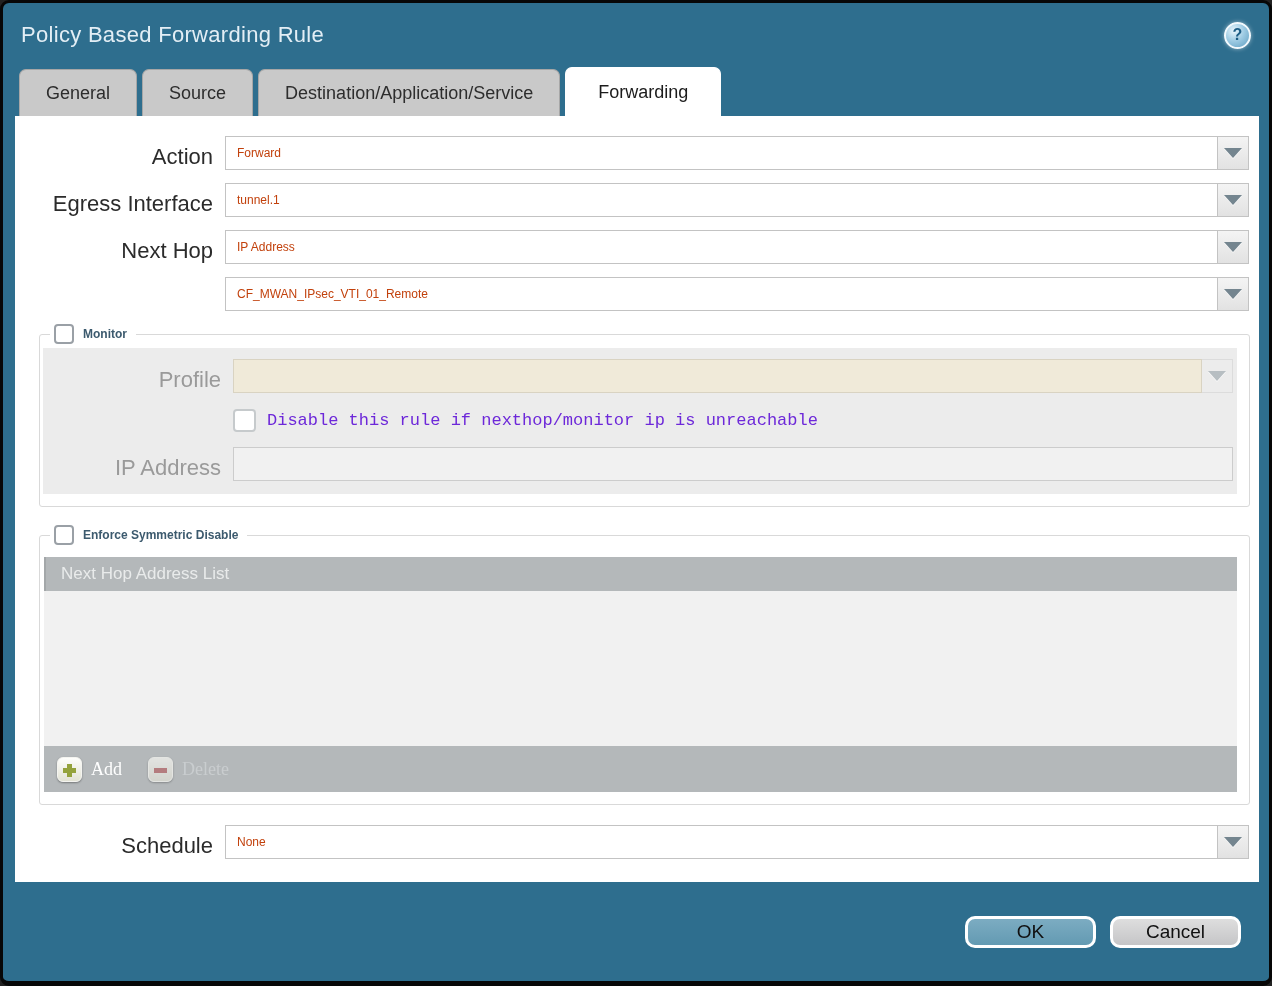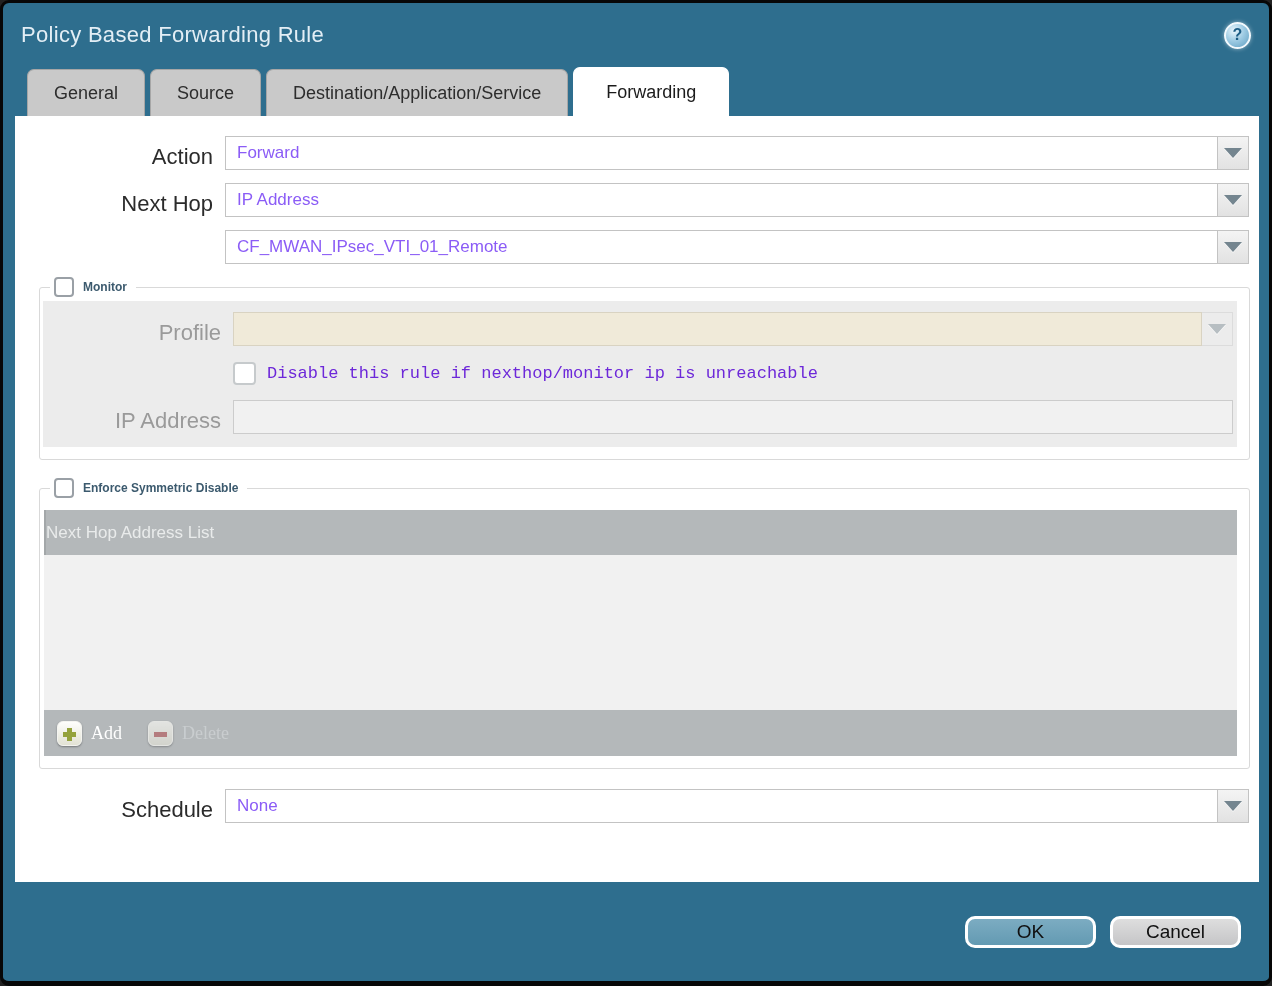--- a/index.html
+++ b/index.html
@@ -33,21 +33,21 @@
     box-shadow: 0 0 4px rgba(255,255,255,.5);
     color: #1c5d85; font-size: 16px; font-weight: bold;
     display: flex; align-items: center; justify-content: center;
     cursor: pointer;
   }
 
   
   .tabbar {
     flex: 0 0 49px; height: 49px;
     display: flex; align-items: flex-end;
-    padding-left: 24px;
+    padding-left: 16px;
   }
   .tab {
     background: #c9c9c9;
     border: 1px solid #a6a6a6; border-bottom: none;
     border-radius: 7px 7px 0 0;
     height: 47px;
     display: flex; align-items: center;
     padding: 0 26px;
     margin-right: 5px;
     font-size: 18px; color: #2d2d2d;
@@ -75,21 +75,21 @@
     text-align: right; padding-right: 12px;
     font-size: 22px; color: #2b2b2b;
     white-space: nowrap;
     margin-top: 8px;
   }
   .fwidget { flex: 1; display: flex; height: 34px; }
   .fvalue {
     flex: 1; background: #fff;
     border: 1px solid #c3c3c3;
     display: flex; align-items: center;
-    padding: 0 11px; font-size: 17px; color: #8b5cf6;
+    padding: 0 11px; font-size: 12px; color: #c2410c;
     white-space: nowrap; overflow: hidden;
   }
   .dd-btn {
     flex: 0 0 31px; width: 31px;
     background: linear-gradient(#f4f4f4, #e2e2e2);
     border: 1px solid #c3c3c3; border-left: none;
     display: flex; align-items: center; justify-content: center;
     cursor: pointer;
   }
   .dd-arrow {
@@ -144,23 +144,24 @@
   }
   .checkbox.disabled {
     width: 23px; height: 23px; flex-basis: 23px;
     border-color: #c6cacc; cursor: default;
   }
   .chk-text { font-size: 17px; color: #6d28d9; font-family: Liberation Mono, monospace; }
 
   
   .nh-table { margin: 8px 0 0 1px; }
   .nh-header {
-    height: 45px; background: #b4b8ba;
+    height: 34px; background: #b4b8ba;
     border-left: 2px solid #a3a7a9;
     display: flex; align-items: center;
+    padding-left: 15px;
     font-size: 17px; color: #e9ebeb;
   }
   .nh-body { height: 155px; background: #f1f1f1; }
   .nh-footer {
     height: 46px; background: #b4b8ba;
     display: flex; align-items: center; gap: 26px;
     padding-left: 13px;
     font-family: Liberation Serif, serif;
   }
   .tool-btn { display: flex; align-items: center; gap: 9px; cursor: pointer; }
@@ -227,20 +228,29 @@
     <div class="frow">
       <div class="flabel">Action</div>
       <div class="fwidget">
         <div class="fvalue">Forward</div>
         <div class="dd-btn">
           <span class="dd-arrow"></span>
         </div>
       </div>
     </div>
 
+    <div class="frow">
+      <div class="flabel">Egress Interface</div>
+      <div class="fwidget">
+        <div class="fvalue">tunnel.1</div>
+        <div class="dd-btn">
+          <span class="dd-arrow"></span>
+        </div>
+      </div>
+    </div>
 
     <div class="frow">
       <div class="flabel">Next Hop</div>
       <div class="fwidget">
         <div class="fvalue">IP Address</div>
         <div class="dd-btn">
           <span class="dd-arrow"></span>
         </div>
       </div>
     </div>

